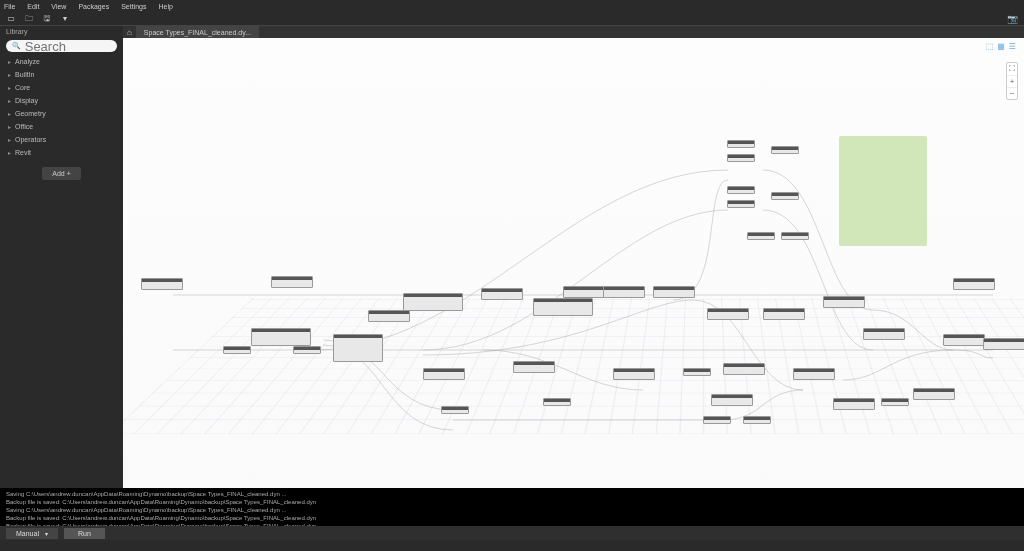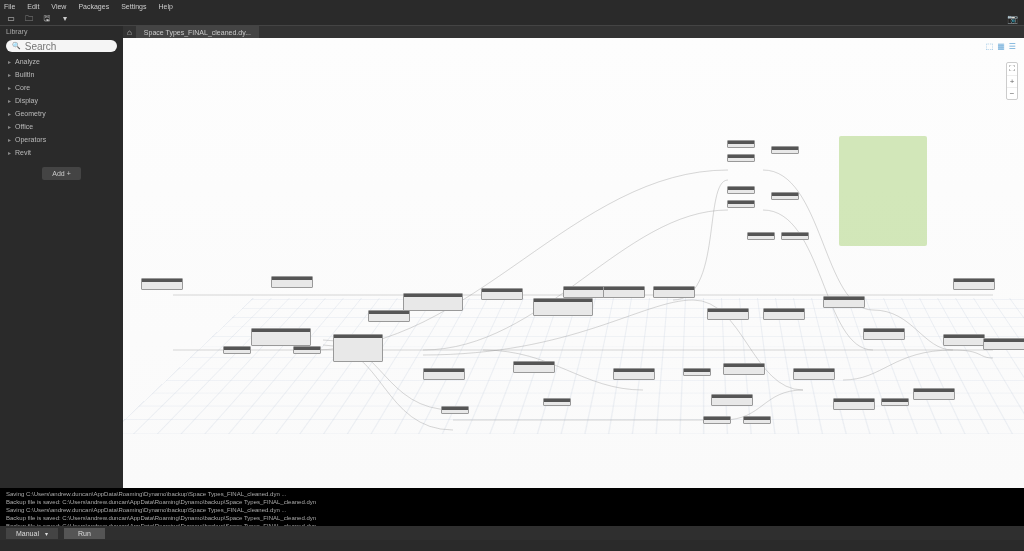--- a/index.html
+++ b/index.html
@@ -12,21 +12,21 @@
 .toolbar .icon { width: 10px; height: 10px; display: flex; align-items: center; justify-content: center; color: #ccc; font-size: 8px; cursor: pointer; }
 .toolbar .camera { margin-left: auto; color: #aaa; font-size: 9px; }
 
 .main { display: flex; height: 462px; }
 
 .sidebar { width: 123px; background: #2a2a2a; display: flex; flex-direction: column; }
 .lib-header { display: flex; align-items: center; padding: 2px 6px; }
 .lib-title { color: #aaa; font-size: 7px; flex: 1; }
 .search-box { margin: 3px 6px; background: #f5f5f5; border-radius: 8px; height: 12px; display: flex; align-items: center; padding: 0 6px; gap: 4px; }
 .search-box .si { color: #888; font-size: 7px; }
-.search-box input { border: none; background: transparent; font-size: 10px; width: 100%; outline: none; color: #555; }
+.search-box input { border: none; background: transparent; font-size: 13px; width: 100%; outline: none; color: #555; }
 
 .cat-list { list-style: none; }
 .cat-list li { color: #bbb; font-size: 7px; padding: 3px 8px; cursor: pointer; display: flex; align-items: center; gap: 4px; }
 .cat-list li::before { content: '▸'; font-size: 6px; color: #888; }
 
 .add-btn { margin: 8px auto; background: #444; color: #ccc; font-size: 7px; padding: 3px 10px; border-radius: 2px; border: none; cursor: pointer; }
 
 .canvas-wrap { flex: 1; position: relative; background: #fafafa; overflow: hidden; }
 .tab-bar { position: absolute; top: 0; left: 0; right: 0; height: 12px; background: #333; display: flex; align-items: center; z-index: 5;}
 .tab { background: #444; color: #ccc; font-size: 7px; padding: 1px 8px; height: 100%; display: flex; align-items: center; gap: 4px;}

